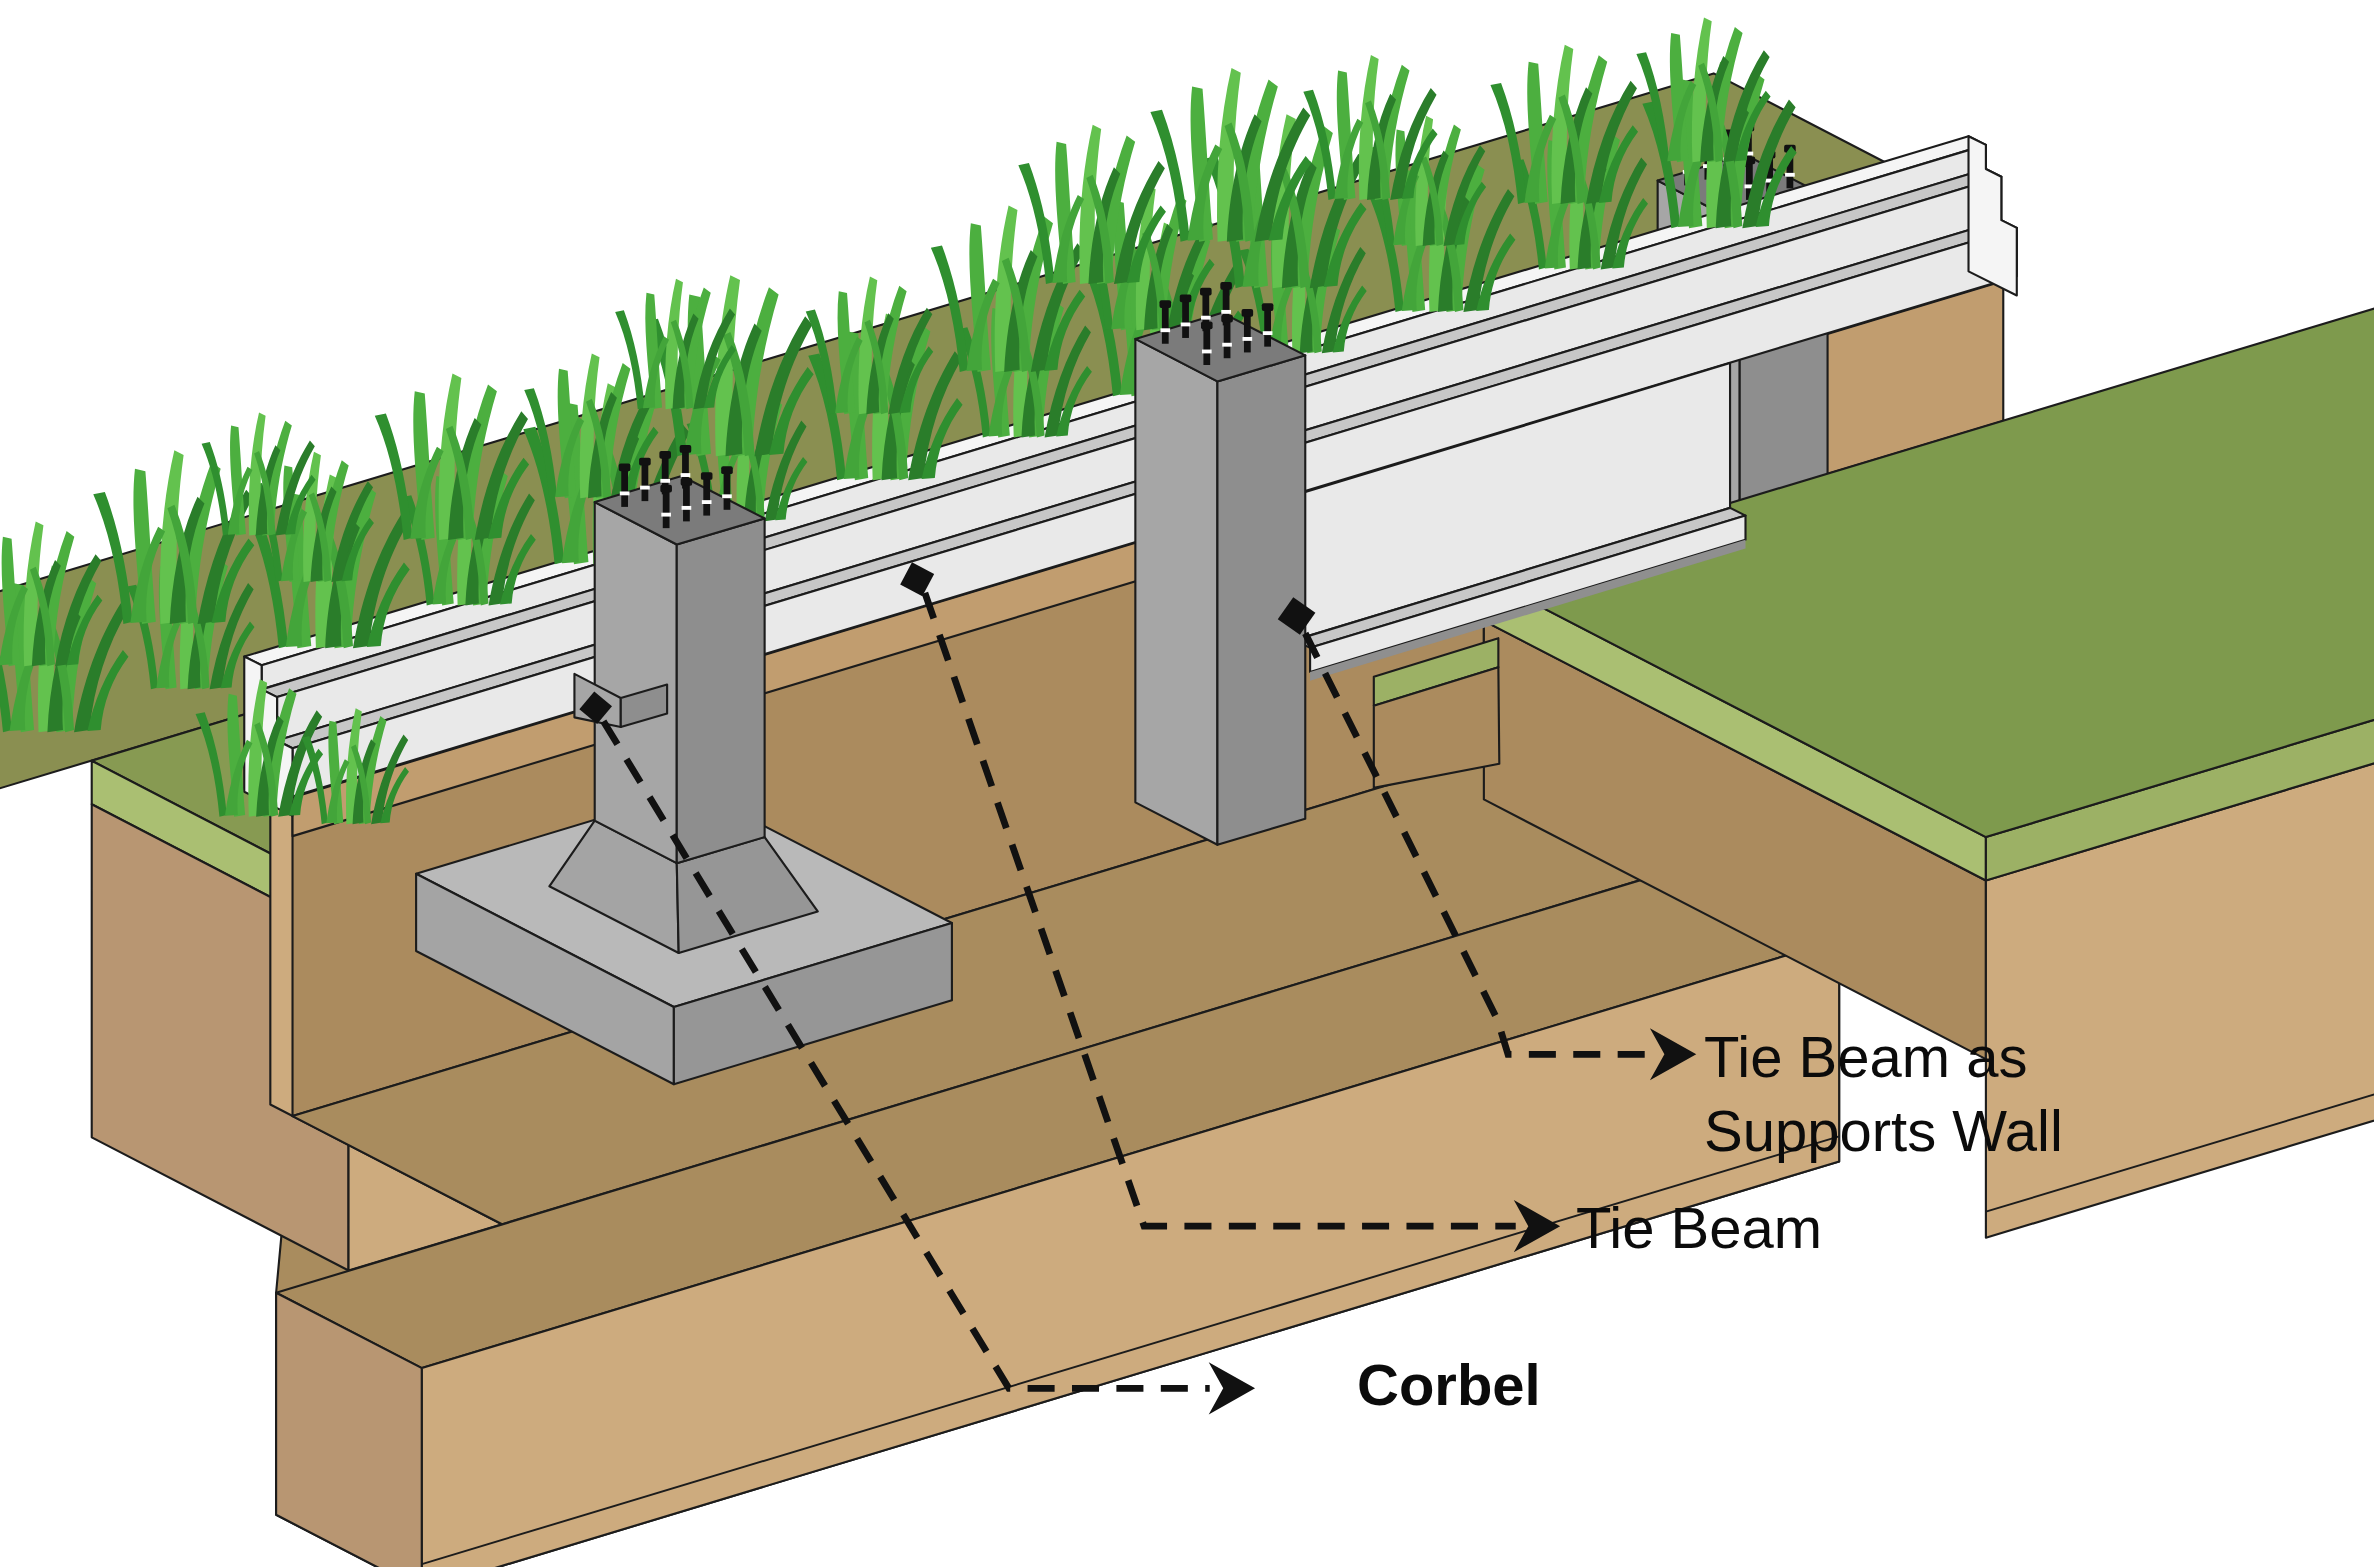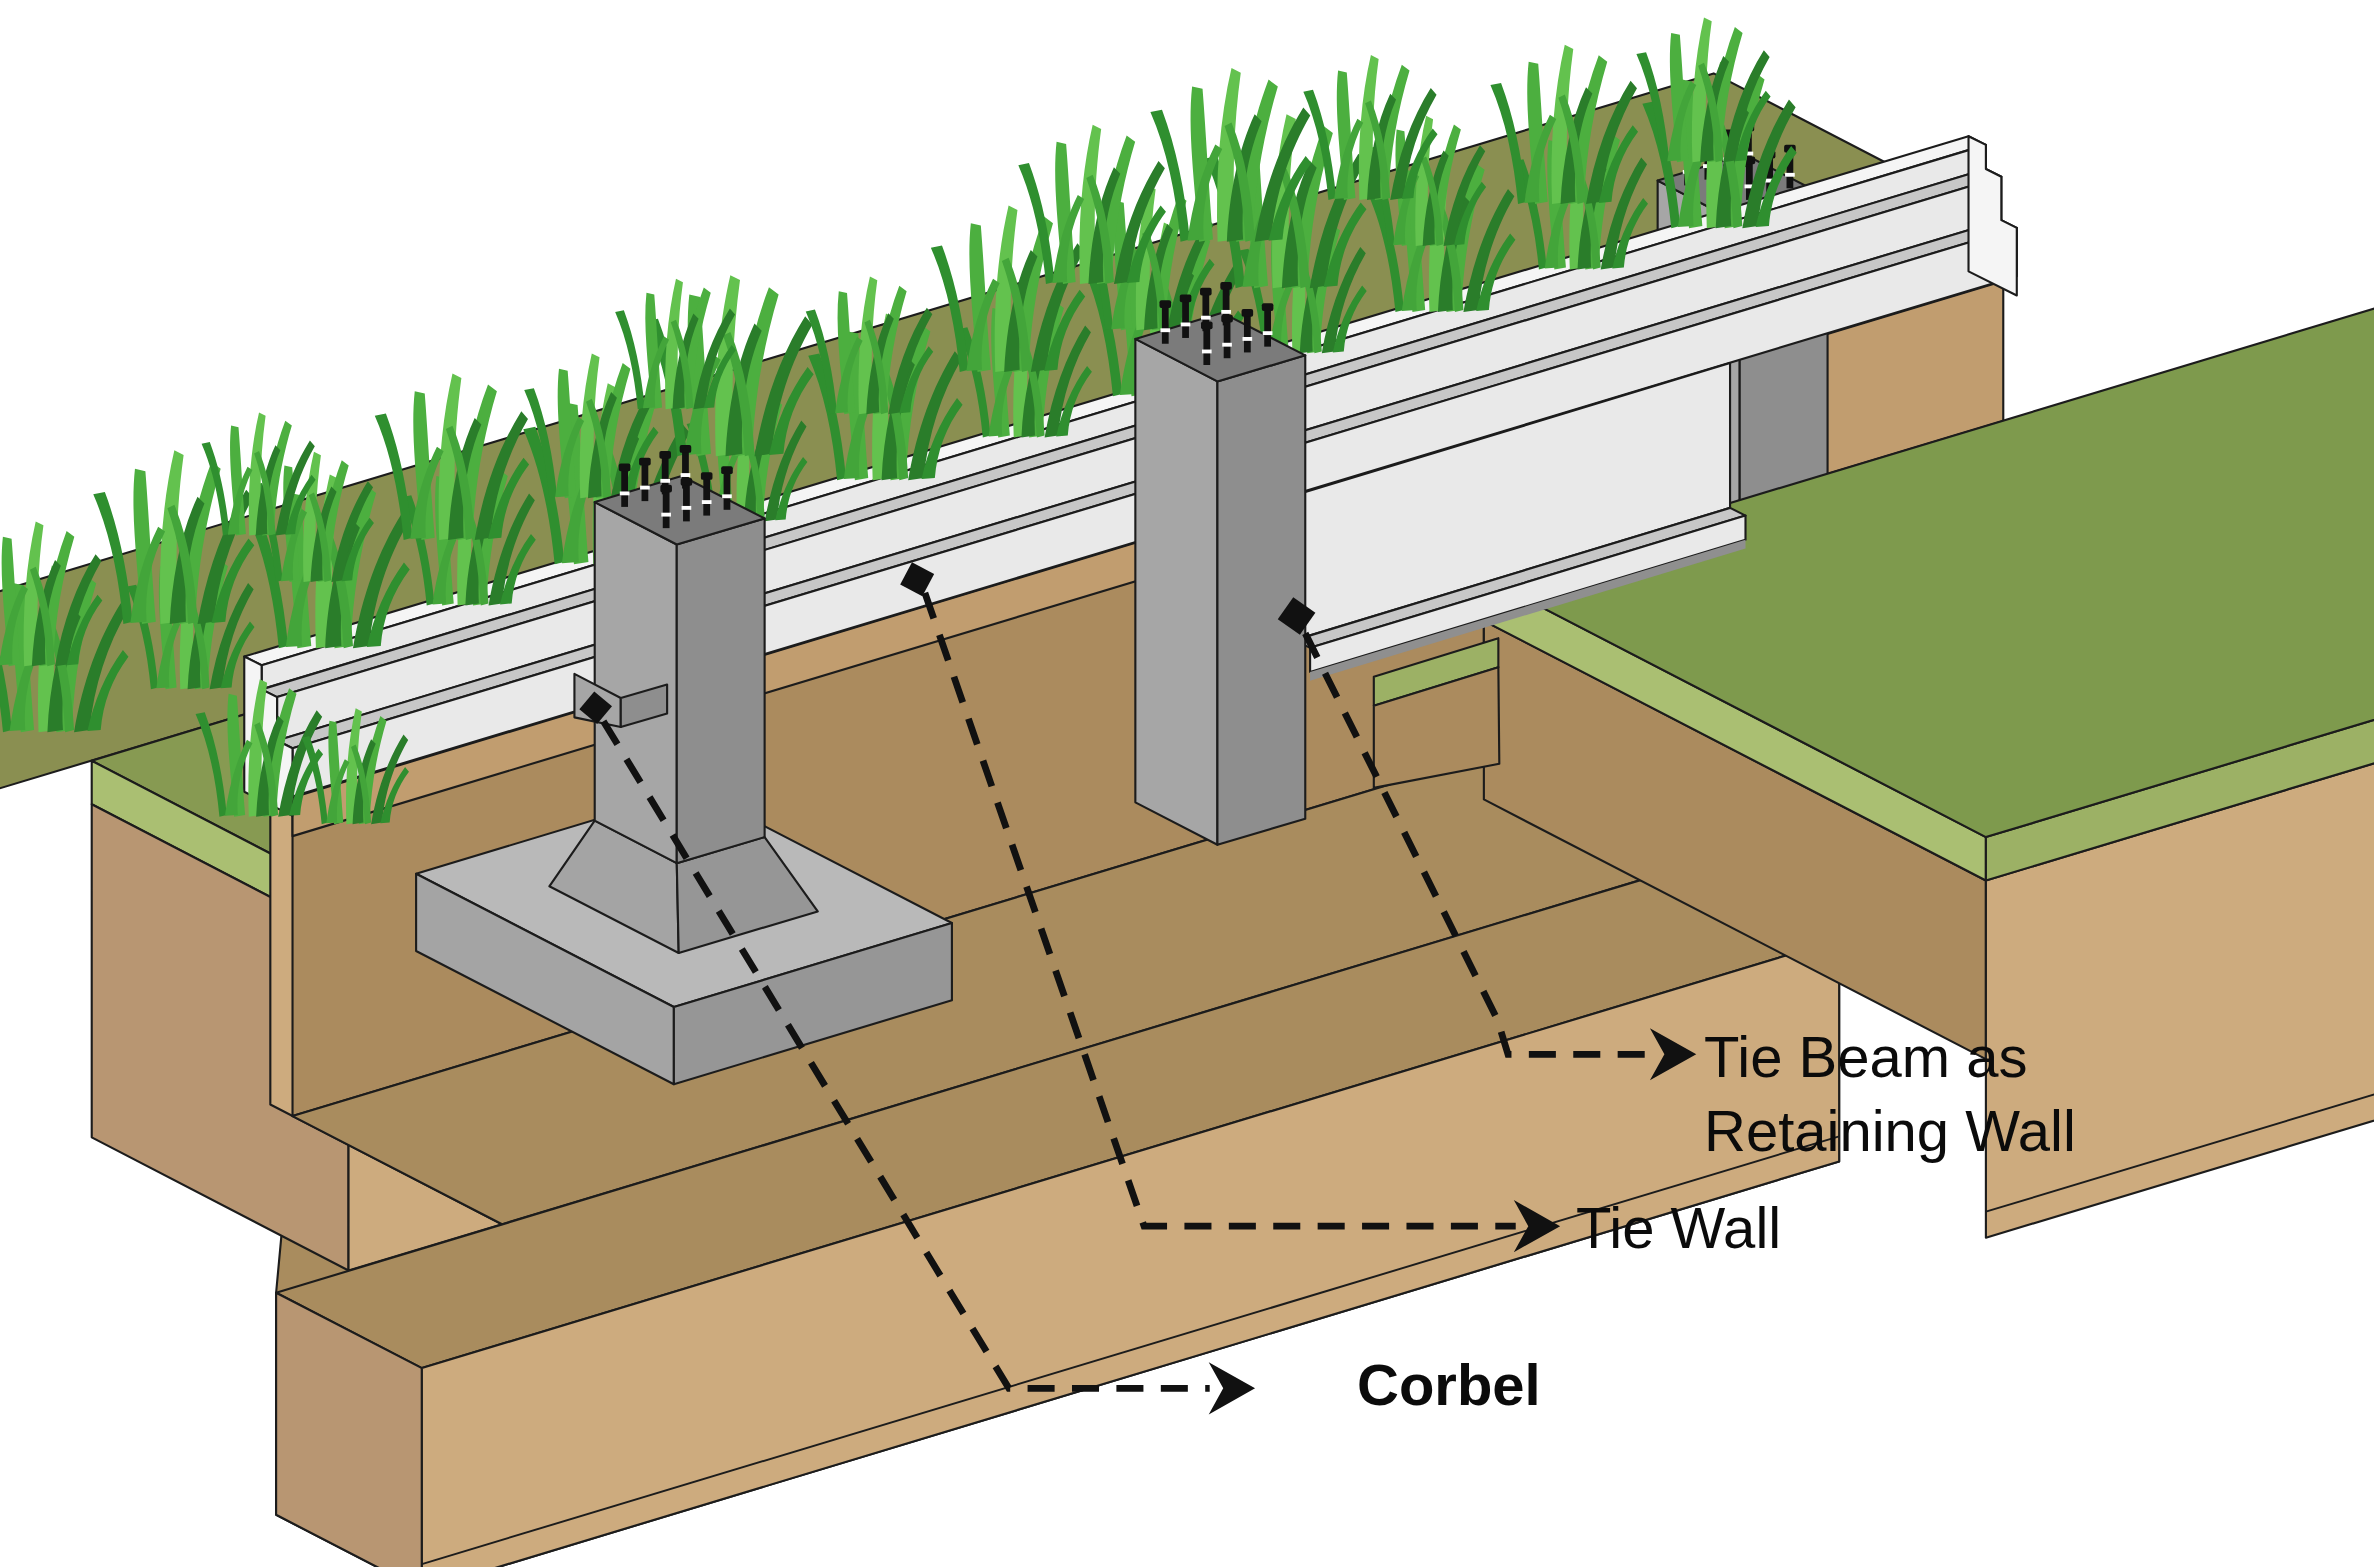--- a/index.html
+++ b/index.html
@@ -217,22 +217,22 @@
   </g>
   <g>
     <rect class="blk" x="-12" y="-12" width="24" height="24" transform="translate(617,733) rotate(40)"></rect>
     <polyline class="dash" points="625,747 1045,1438 1253,1438"></polyline>
     <path class="blk" d="M1300,1438 L1252,1411 L1267,1438 L1252,1465 Z"></path>
   </g>
 </svg>
 
 <div class="lbl" style="left:1704px;top:1020px;">
   <div>Tie Beam as</div>
-  <div>Retaining Wall</div>
+  <div>Supports Wall</div>
 </div>
 <div class="lbl" style="left:1576px;top:1191px;">
-  <div>Tie Wall</div>
+  <div>Tie Beam</div>
 </div>
 <div class="lbl" style="left:1357px;top:1348px;font-weight:bold;">
   <div>Corbel</div>
 </div>
 </div>
 
 
 </body></html>

